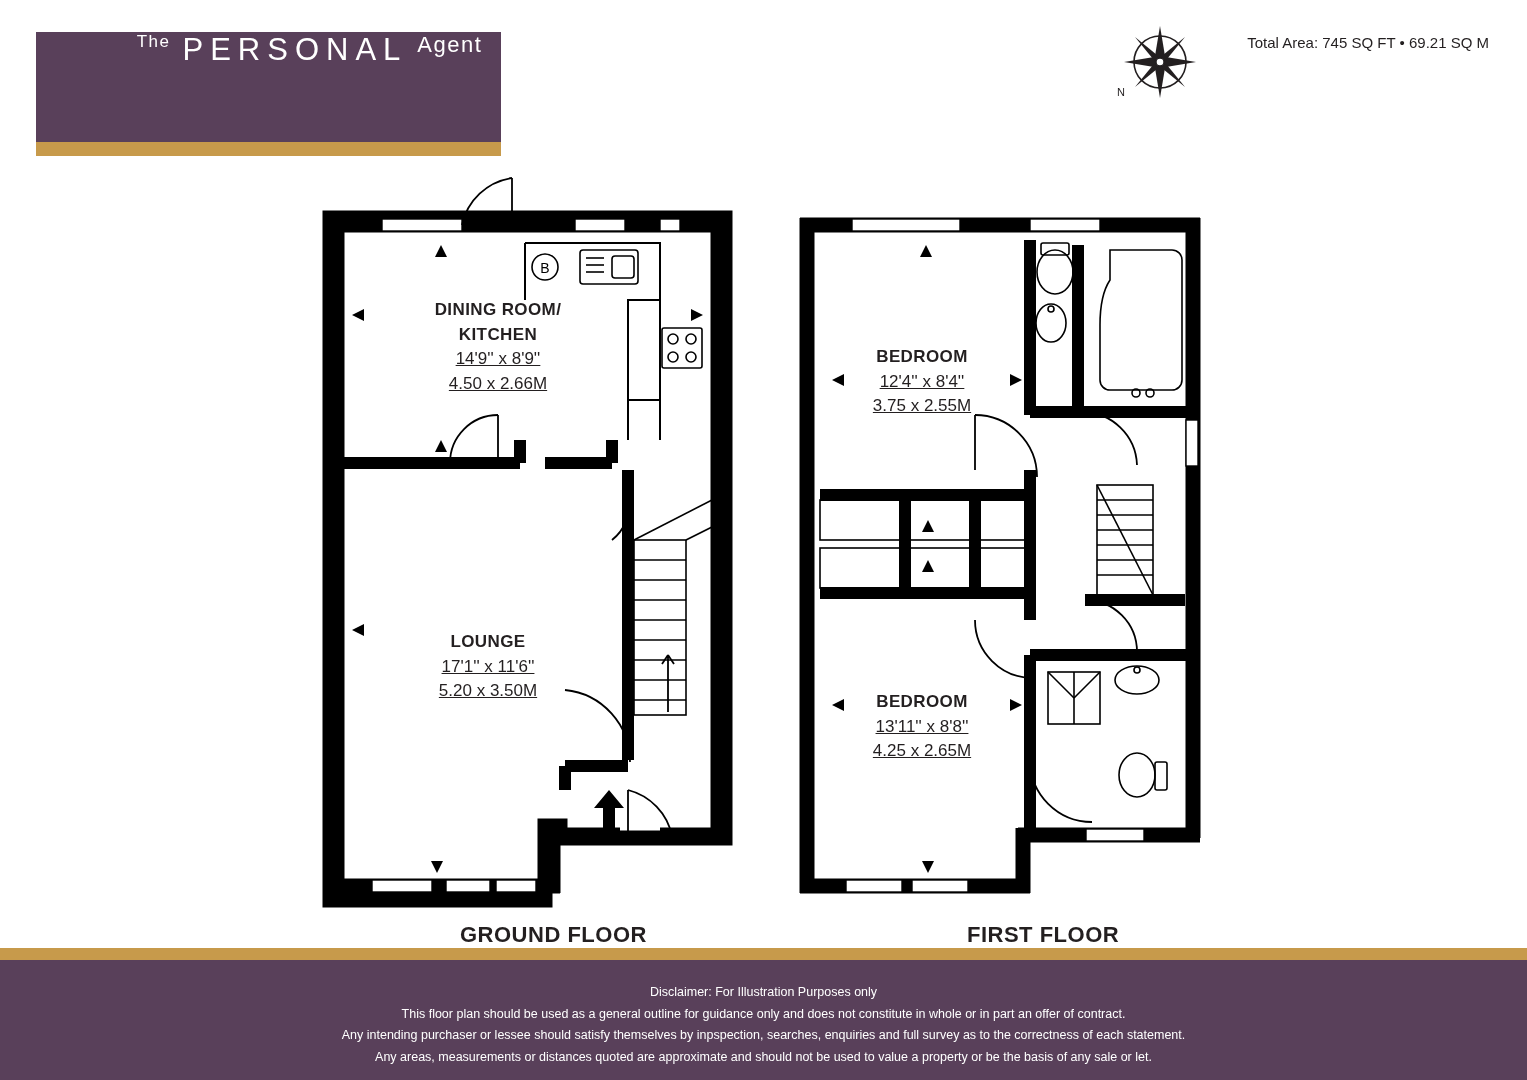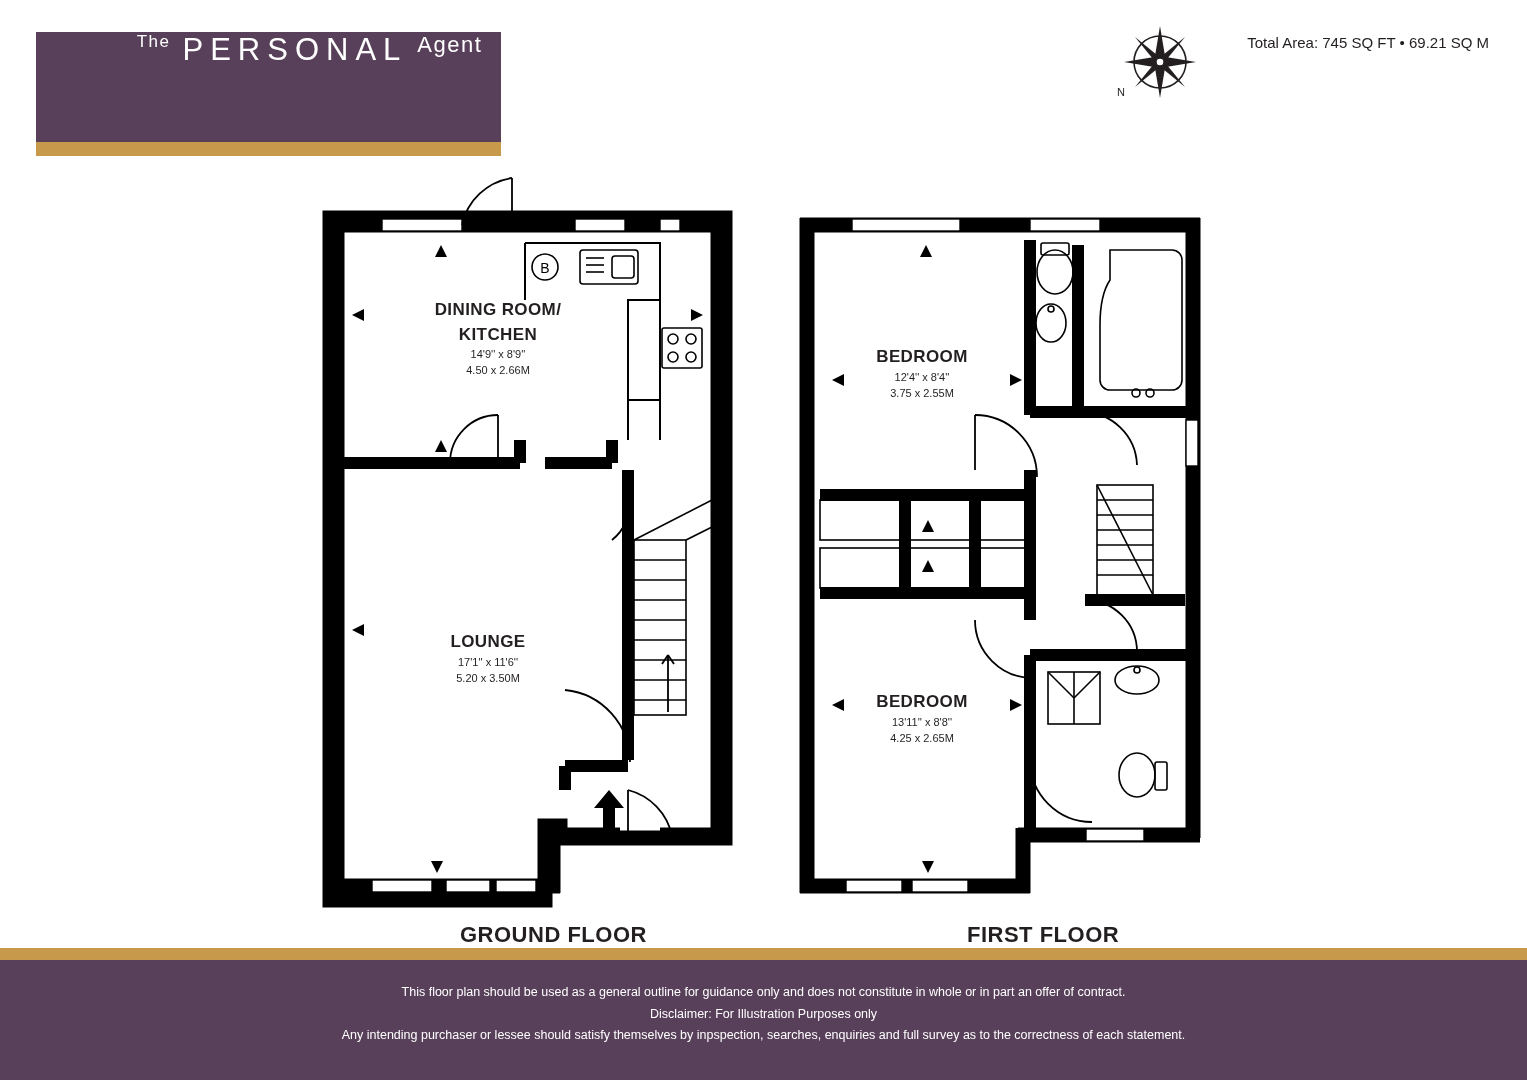--- a/index.html
+++ b/index.html
@@ -120,21 +120,22 @@
     text-align: center;
     line-height: 1.45;
     color: #231f20;
   }
   .room-name {
     font-size: 17px;
     font-weight: bold;
     letter-spacing: 0.4px;
   }
   .room-dim {
-    font-size: 11px;
+    font-size: 17px;
+    text-decoration: underline;
   }
 
   
   .footer-gold {
     position: absolute;
     left: 0;
     top: 948px;
     width: 1527px;
     height: 12px;
     background: #c79a4b;
@@ -426,16 +427,17 @@
   <div class="room-dim">13'11'' x 8'8''</div>
   <div class="room-dim">4.25 x 2.65M</div>
 </div>
 
 <div class="floor-label" id="groundFloorLabel">GROUND FLOOR</div>
 <div class="floor-label" id="firstFloorLabel">FIRST FLOOR</div>
 
 <div class="footer-gold"></div>
 <div class="footer-purple"></div>
 <div class="disclaimer">
+  <div>Disclaimer: For Illustration Purposes only</div>
   <div>This floor plan should be used as a general outline for guidance only and does not constitute in whole or in part an offer of contract.</div>
-  <div>Disclaimer: For Illustration Purposes only</div>
   <div>Any intending purchaser or lessee should satisfy themselves by inpspection, searches, enquiries and full survey as to the correctness of each statement.</div>
+  <div>Any areas, measurements or distances quoted are approximate and should not be used to value a property or be the basis of any sale or let.</div>
 </div>
 
 </body></html>

